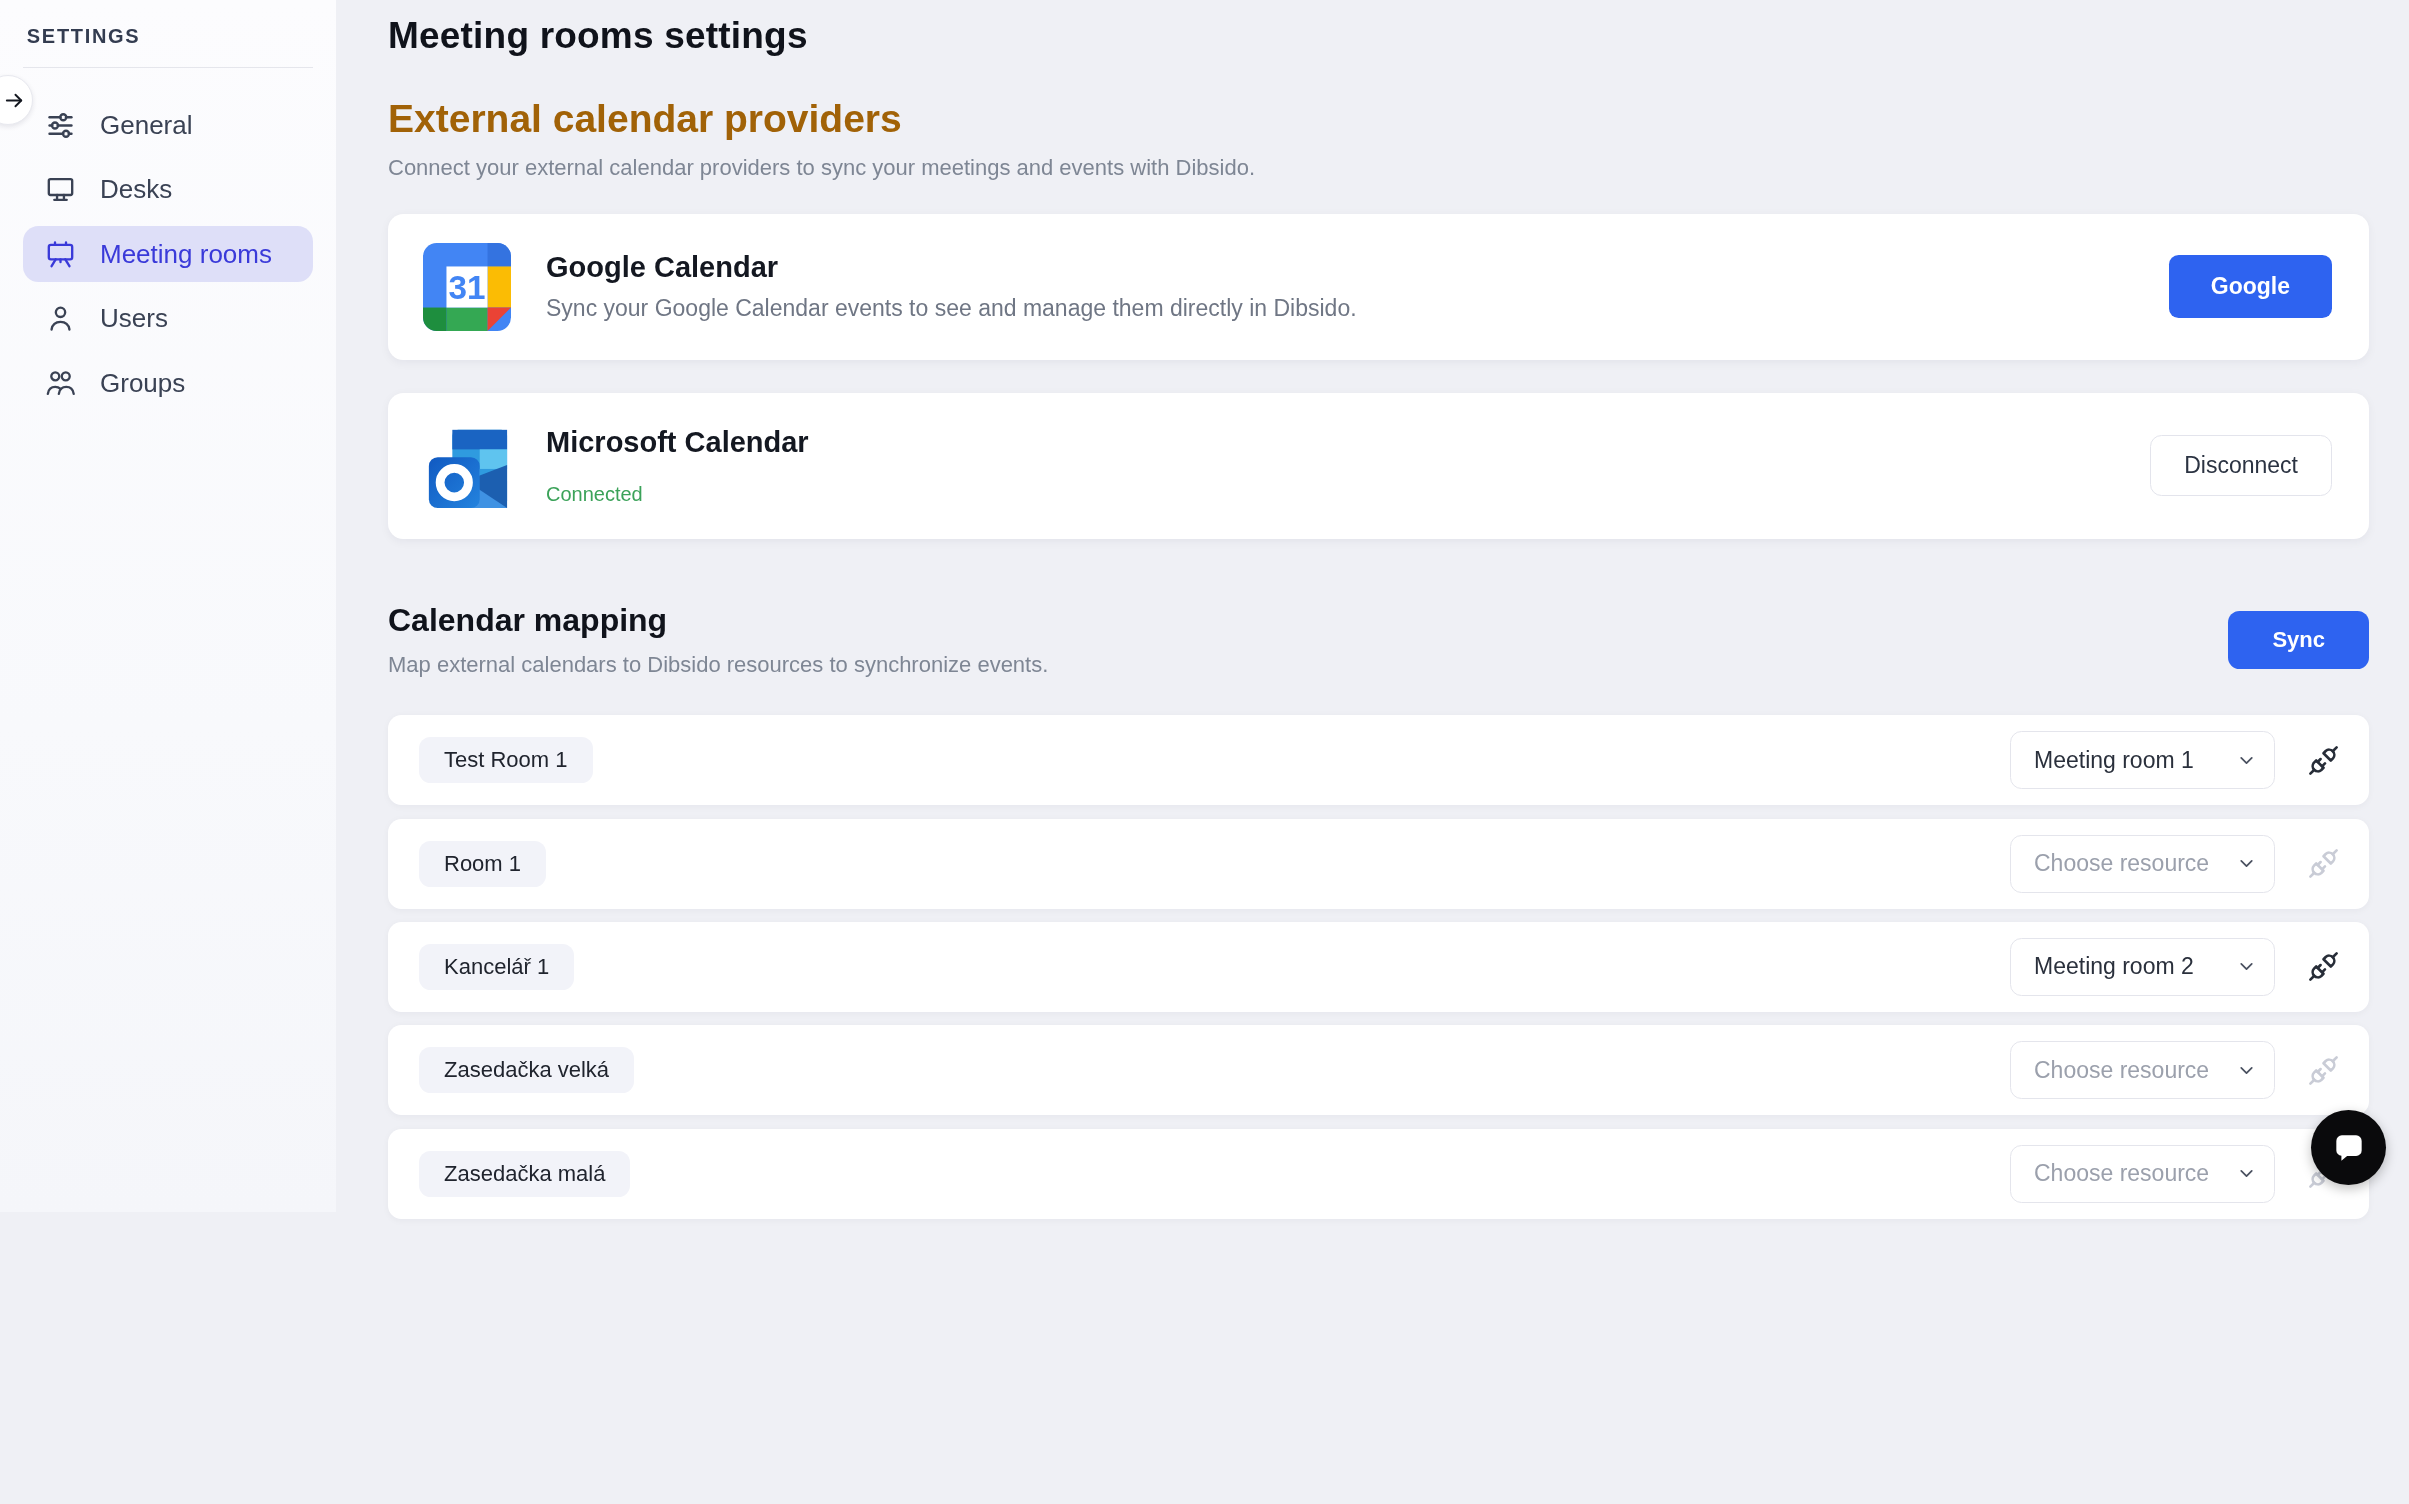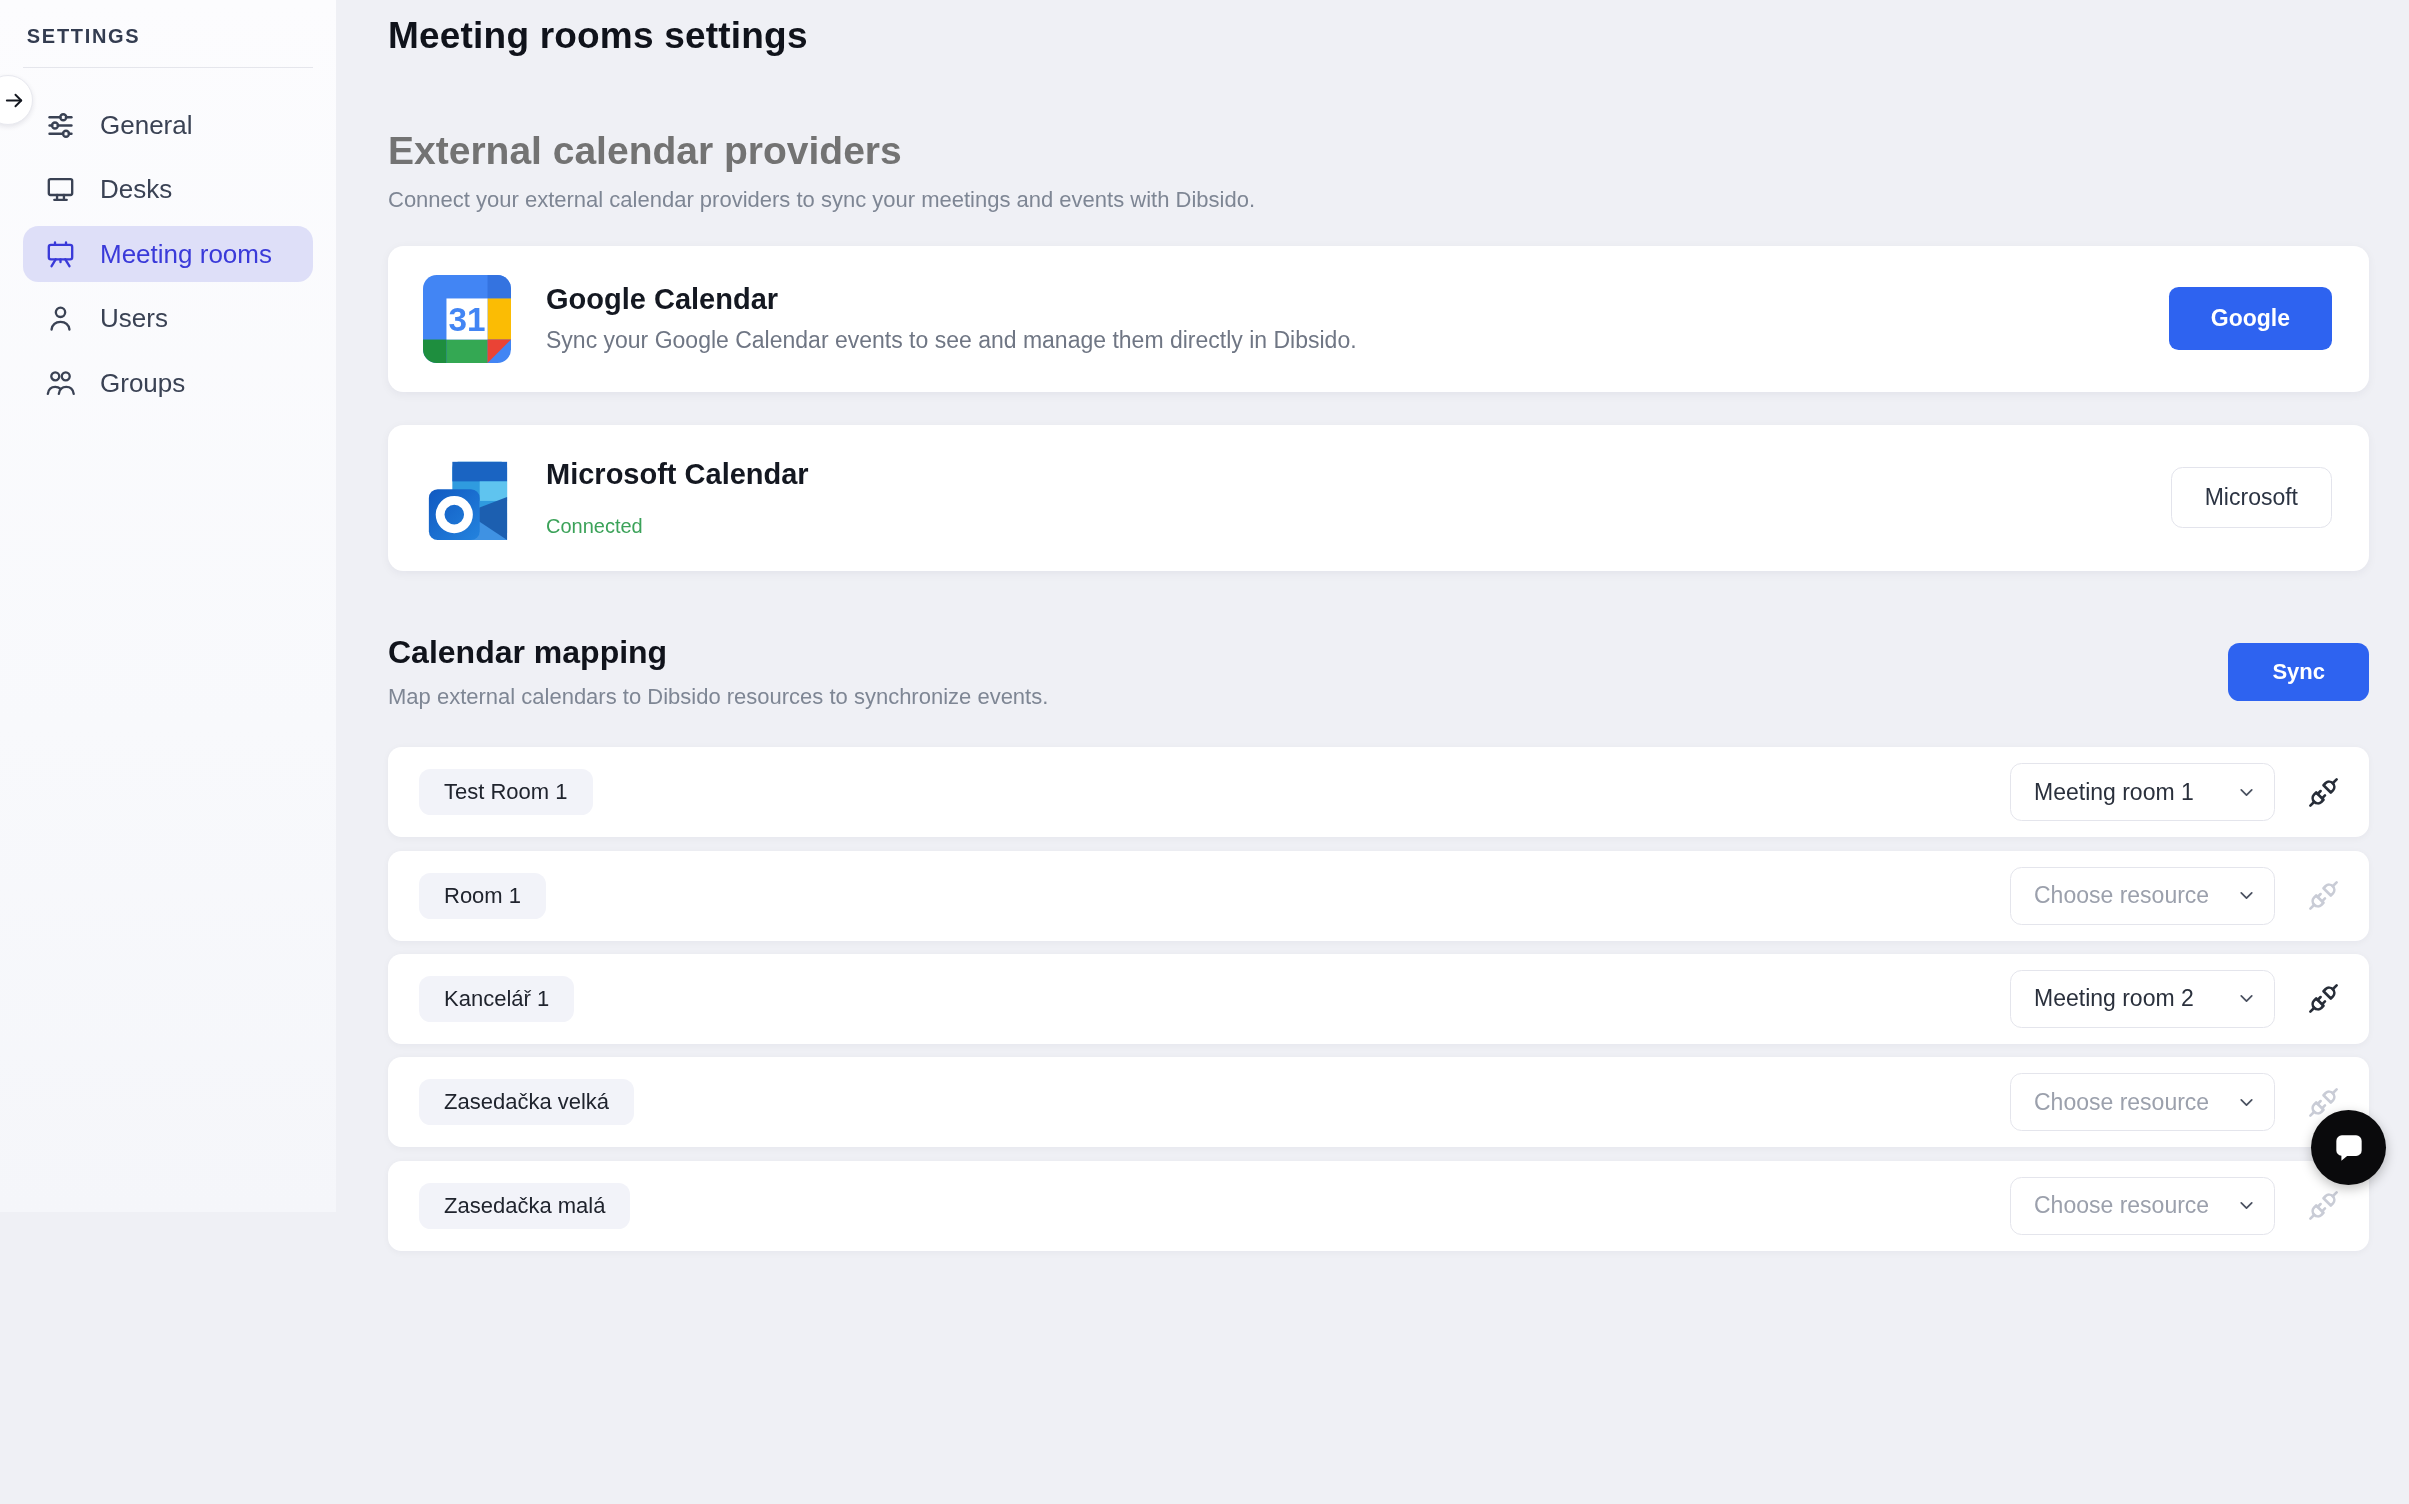--- a/index.html
+++ b/index.html
@@ -54,21 +54,21 @@
     position:relative; padding-bottom:19px;
     font-size:20px; font-weight:600; letter-spacing:0.7px;
     color:#262E3E; cursor:pointer; white-space:nowrap;
   }
   .tab.active { color:#2A6BF2; }
   .tab.active::after {
     content:""; position:absolute; left:-27px; right:-27px; bottom:-3.8px;
     height:6.7px; border-radius:4.8px; background:#2A6BF2;
   }
 
-  .section-title { margin-top:72px; font-size:39px; font-weight:600; color:#737373; }
+  .section-title { margin-top:40px; font-size:39px; font-weight:600; color:#a16207; }
   .section-sub { margin-top:13.4px; font-size:22px; color:#7E8694; }
 
   .card {
     margin-top:33px; background:#FFFFFF; border-radius:15.4px;
     height:146px; display:flex; align-items:center; padding:0 37px 0 35px;
     box-shadow:0 2.9px 9.6px rgba(23,23,55,.05);
   }
   .card-icon { width:88px; height:88px; margin-right:35px; flex:0 0 88px; }
   .card-title { font-size:29px; font-weight:600; color:#141821; }
   .card-desc { margin-top:10.6px; font-size:23px; color:#6F7684; }
@@ -263,21 +263,21 @@
           <polygon points="44,60 86,88 48,88" fill="#3F92E3"></polygon>
           <rect x="6" y="36" width="52" height="52" rx="9" fill="url(#oFront)"></rect>
           <circle cx="32" cy="62" r="14.5" fill="none" stroke="#FFFFFF" stroke-width="9"></circle>
         </svg>
       </span>
       <div>
         <div class="card-title">Microsoft Calendar</div>
         <div class="card-status">Connected</div>
       </div>
       <div class="card-spacer"></div>
-      <button class="btn-outline">Microsoft</button>
+      <button class="btn-outline">Disconnect</button>
     </div>
 
     <div class="mapping-header">
       <div class="mapping-header-text">
         <h3 class="mapping-title">Calendar mapping</h3>
         <p class="section-sub">Map external calendars to Dibsido resources to synchronize events.</p>
       </div>
       <button class="btn-sync">Sync</button>
     </div>
 

